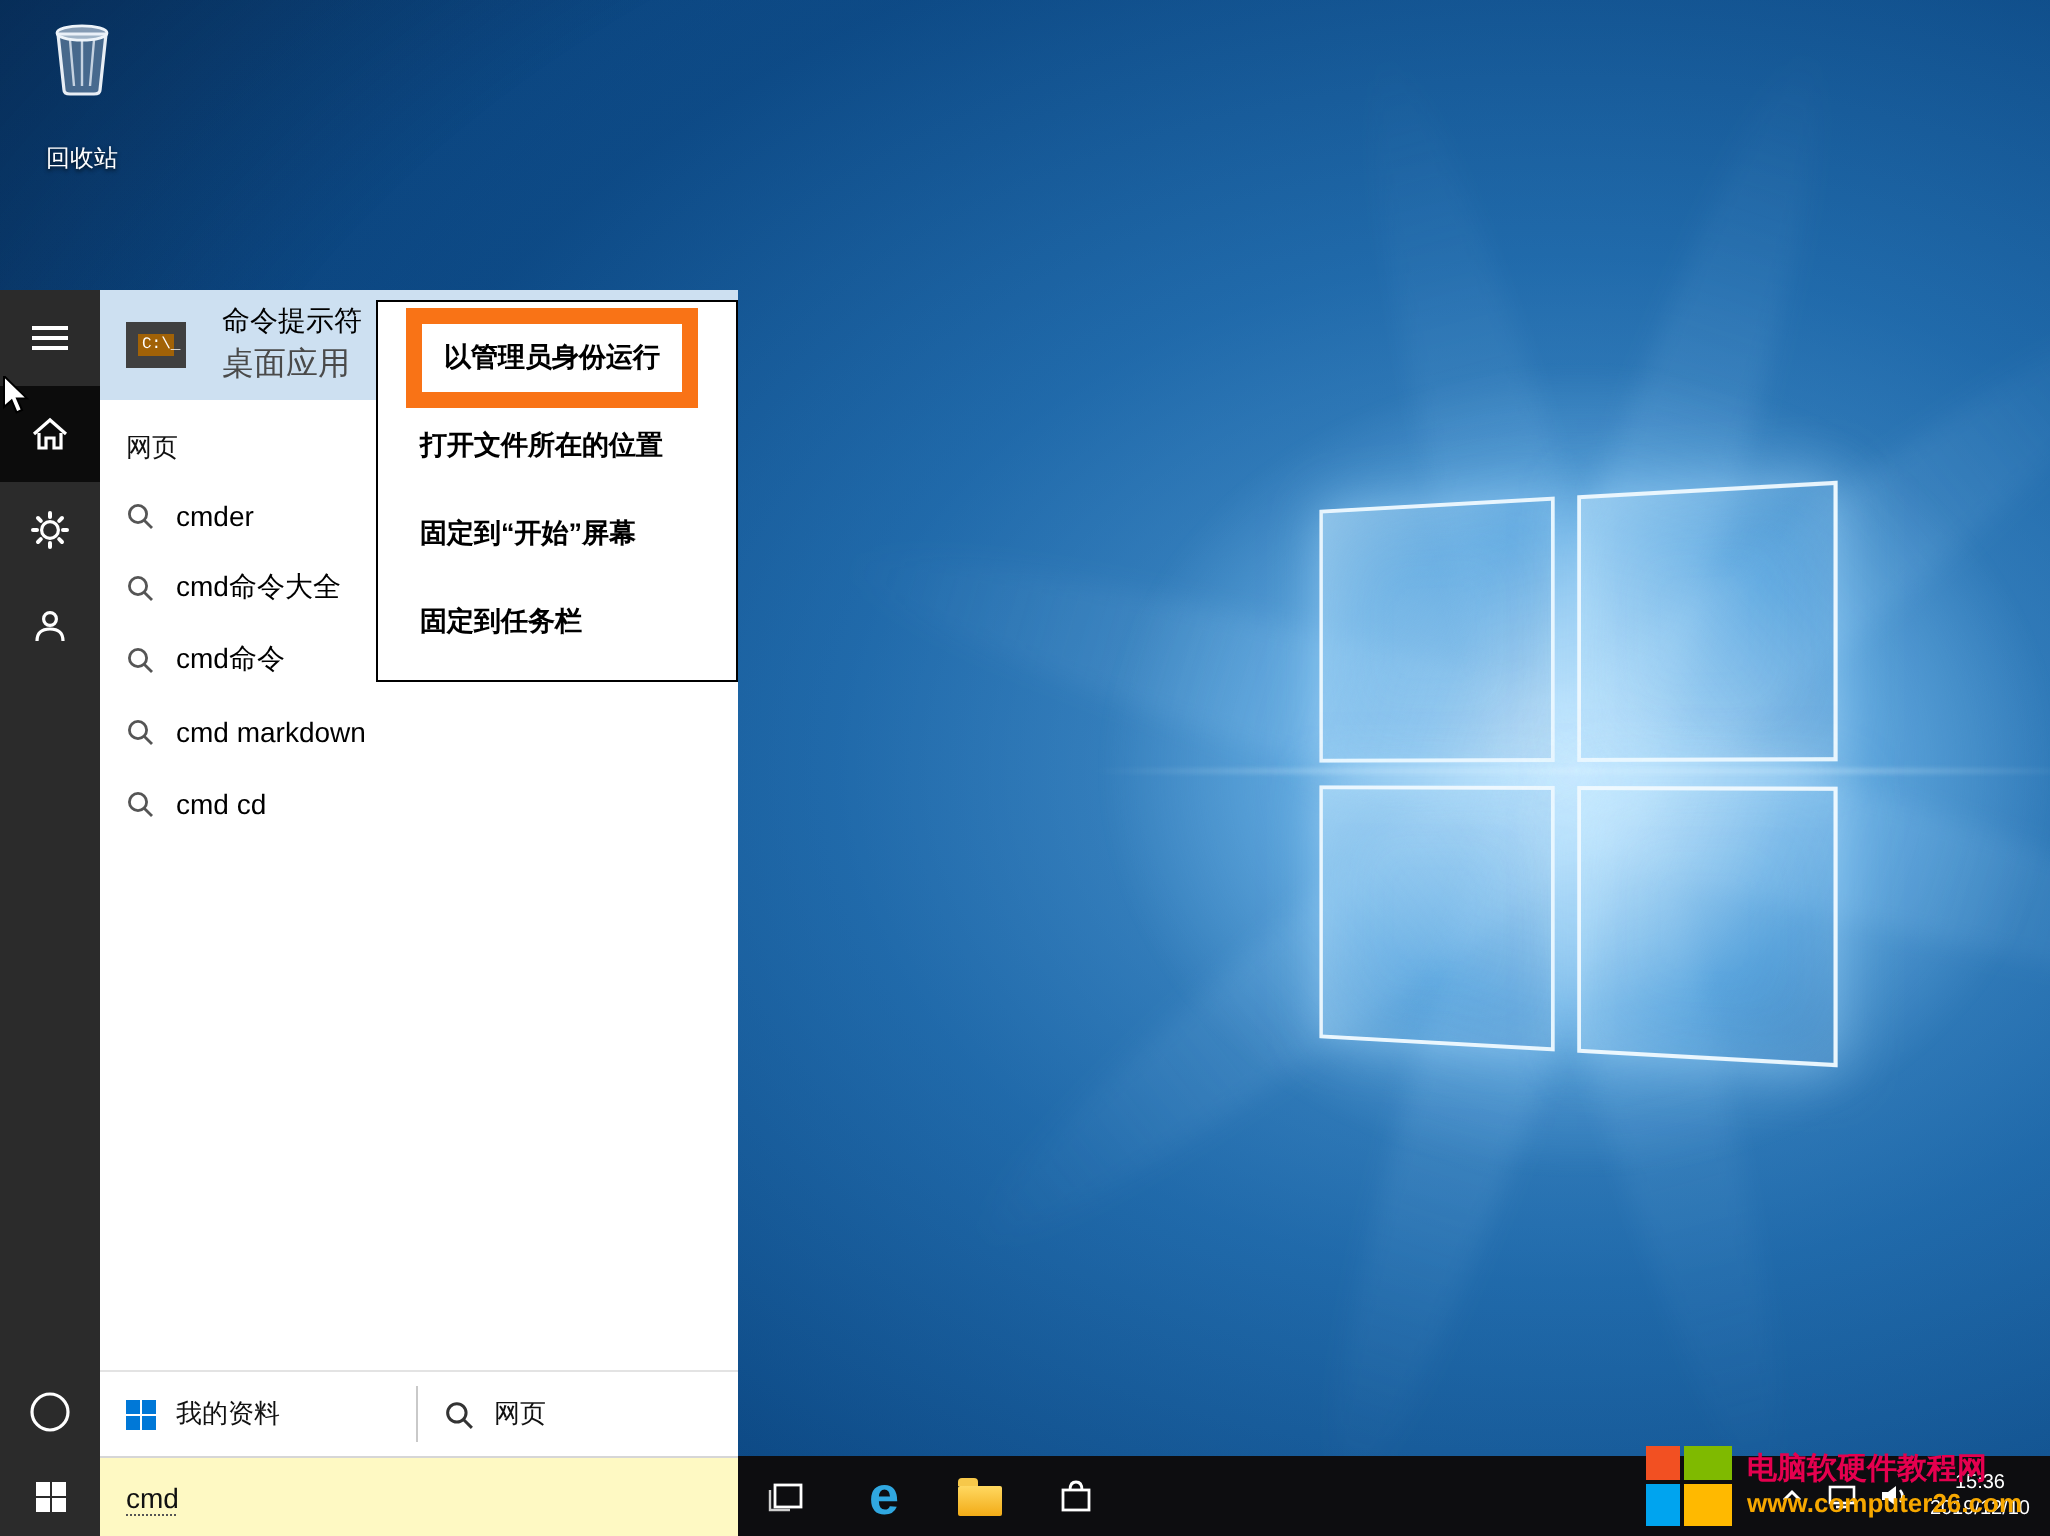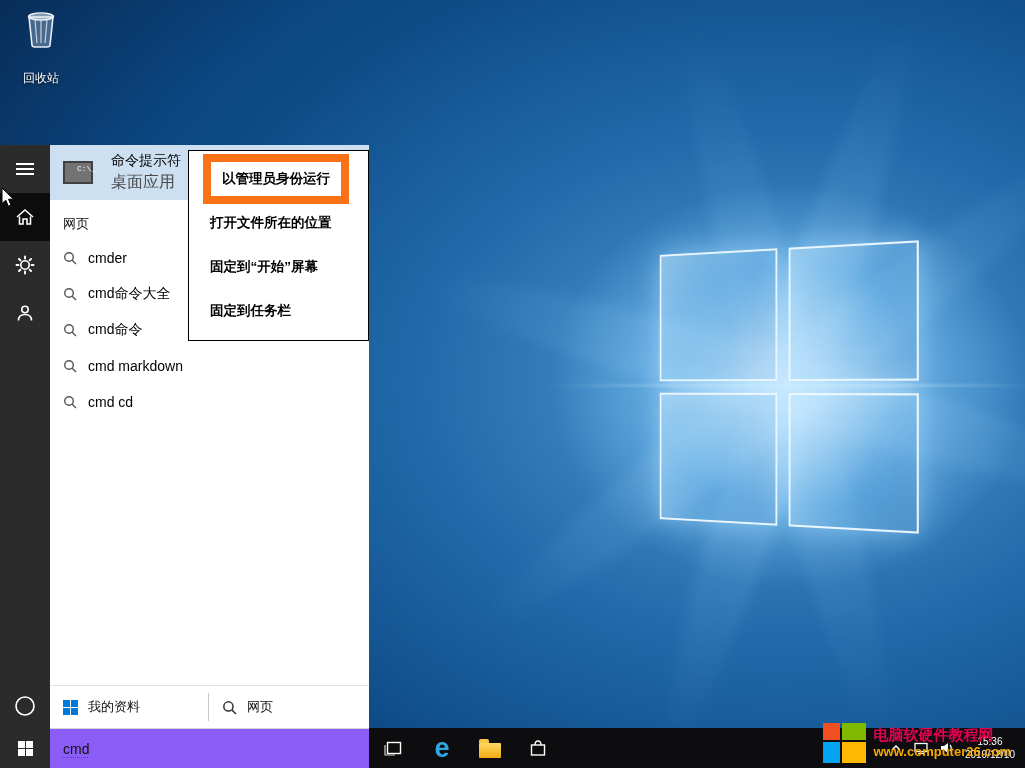--- a/index.html
+++ b/index.html
@@ -57,35 +57,35 @@
   .sb-cortana { height:44px; }
   .sb-start { height:40px; }
   .flag { display:grid; grid-template-columns:7px 7px; grid-template-rows:7px 7px; gap:1px; }
   .flag span { background:#fff; }
   .flag.blue span { background:#0078d7; }
 
   
   .flyout { position:absolute; left:50px; top:145px; width:319px; height:623px; z-index:7;
     display:flex; flex-direction:column; background:#fff; }
   .top-result { height:55px; background:#cde0f1; display:flex; align-items:center; padding-left:13px; flex:0 0 auto; }
-  .cmd-ico { width:30px; height:23px; background:#737373; border:2px solid #404040; margin-right:18px;
-    color:#fff; font-family:"Liberation Mono","DejaVu Sans Mono",monospace; font-size:8px; line-height:10px; padding:1px 12px; }
+  .cmd-ico { width:30px; height:23px; background:#a16207; border:6px solid #404040; margin-right:18px;
+    color:#fff; font-family:"Liberation Mono","DejaVu Sans Mono",monospace; font-size:8px; line-height:10px; padding:1px 2px; }
   .tr-title { font-size:14px; color:#000; }
   .tr-sub { font-size:16px; color:#4a4a4a; margin-top:2px; }
   .flyout-body { flex:1 1 auto; background:#fff; padding-top:6px; }
   .web-header { padding:9px 0 7px 13px; font-size:13px; color:#111; }
   .suggestion { height:36px; display:flex; align-items:center; padding-left:13px; font-size:14px; color:#000; }
   .suggestion svg { margin-right:11px; flex:0 0 auto; }
   .flyout-footer { height:43px; border-top:1px solid #e3e3e3; display:flex; align-items:center; flex:0 0 auto; background:#fff; }
   .footer-btn { display:flex; align-items:center; height:100%; font-size:13px; color:#111; }
   .footer-btn.mystuff { width:158px; padding-left:13px;text-align:right; }
   .footer-btn.web { padding-left:13px; }
   .footer-btn .ic { margin-right:10px; display:flex; }
   .v-div { width:1px; height:28px; background:#c9c9c9; }
-  .search-box { height:40px; border-top:1px solid #d6d6d6; background:#8b5cf6; display:flex; align-items:center;
+  .search-box { height:40px; border-top:1px solid #d6d6d6; background:#fef9c3; display:flex; align-items:center;
     padding-left:13px; flex:0 0 auto; }
   .search-box .val { font-size:14px; color:#111; text-decoration:underline dotted 1px #555; text-underline-offset:3px; }
 
   
   .ctx-menu { position:absolute; left:188px; top:150px; width:181px; height:191px; background:#fff;
     border:1px solid #000; z-index:8; padding:6px 0; }
   .cm-item { height:44px; display:flex; align-items:center; padding-left:21px; font-size:13.5px; font-weight:600; color:#000; }
   .cm-item.first { padding-left:14px; }
   .red-box { border:8px solid #f97316; padding:8px 11px; }
 

